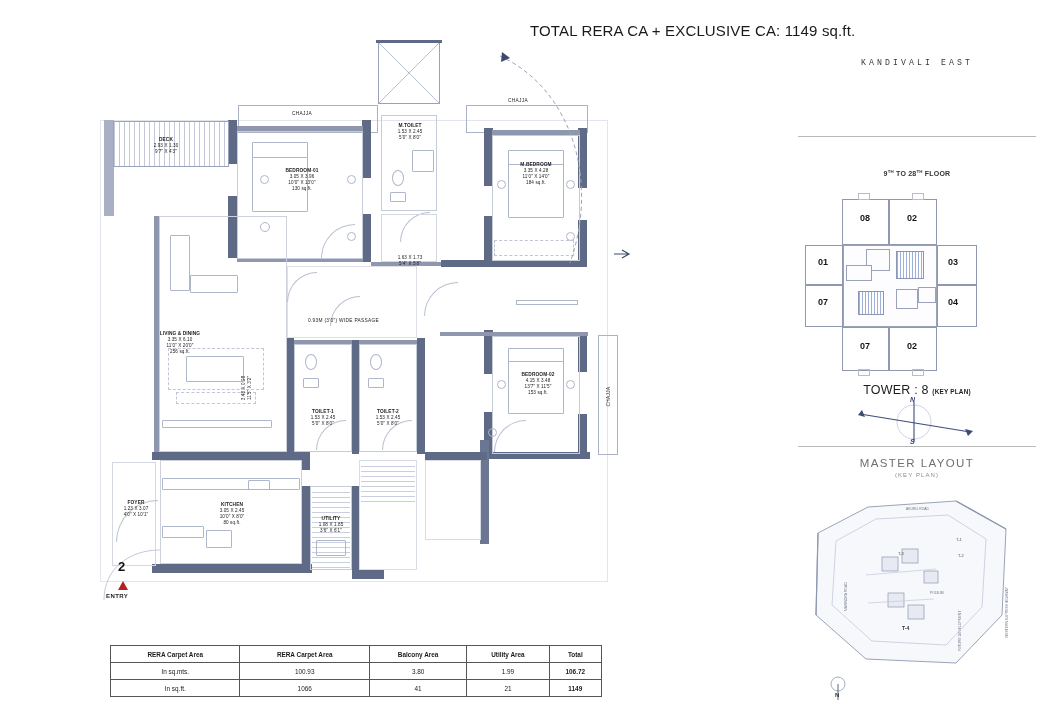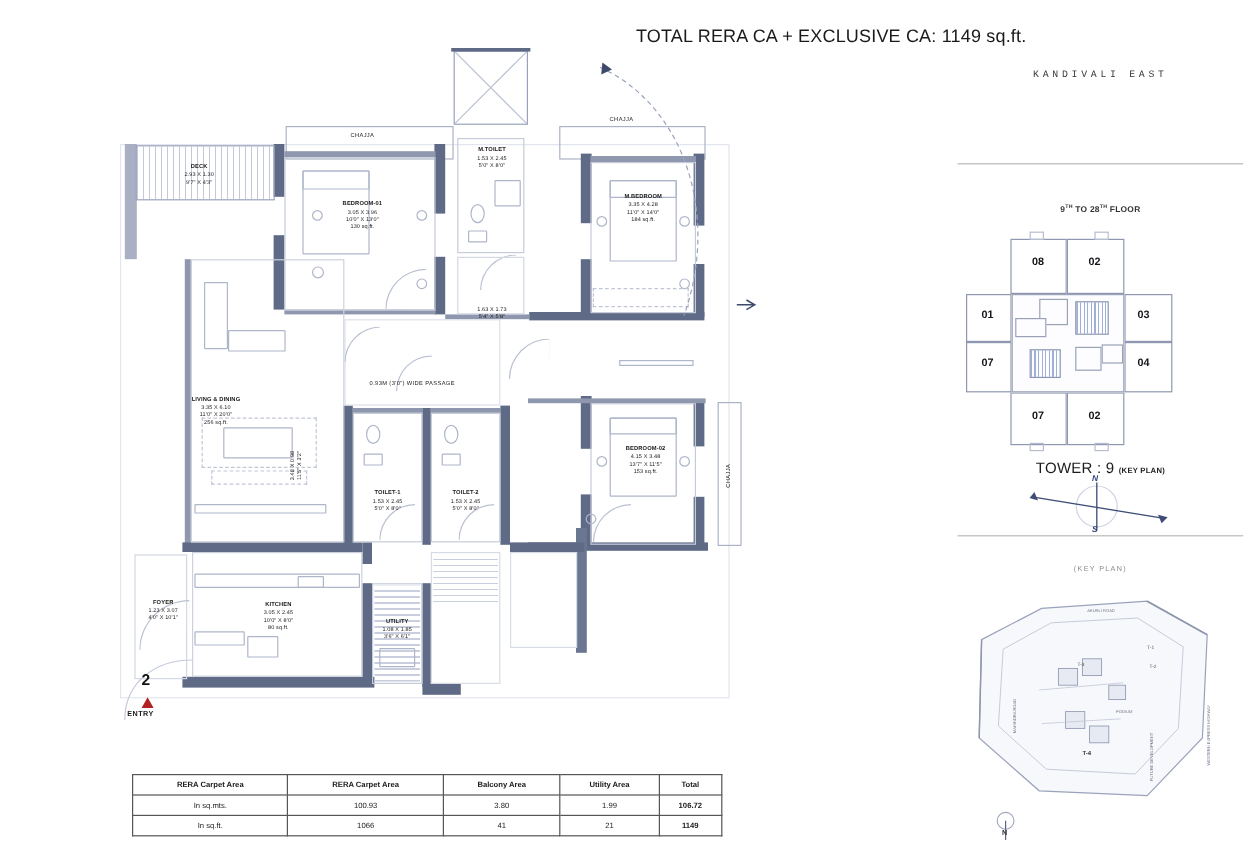--- a/index.html
+++ b/index.html
@@ -356,37 +356,38 @@
     <div class="kp-core" style="left:43px;top:50px;width:94px;height:82px;"></div>
     <div class="kp-core" style="left:66px;top:54px;width:24px;height:22px;"></div>
     <div class="kp-stair" style="left:96px;top:56px;width:28px;height:28px;"></div>
     <div class="kp-stair" style="left:58px;top:96px;width:26px;height:24px;"></div>
     <div class="kp-core" style="left:46px;top:70px;width:26px;height:16px;"></div>
     <div class="kp-core" style="left:96px;top:94px;width:22px;height:20px;"></div>
     <div class="kp-core" style="left:118px;top:92px;width:18px;height:16px;"></div>
   </div>
 
   <div class="abs rp-center" id="keyplan-caption">
-    <span>TOWER : 9 </span><small>(KEY PLAN)</small>
+    <span>TOWER : 8 </span><small>(KEY PLAN)</small>
   </div>
 
   <div class="abs" style="left:66px;top:398px;width:140px;height:56px;">
     <svg width="140" height="56">
       <circle cx="62" cy="24" r="17" fill="none" stroke="#cfd4e2" stroke-width="1"></circle>
       <line x1="8" y1="16" x2="118" y2="34" stroke="#3e4c77" stroke-width="1.1"></line>
       <line x1="62" y1="4" x2="62" y2="44" stroke="#3e4c77" stroke-width="1.1"></line>
       <path d="M10 12 l-4 5 l7 2 z" fill="#3e4c77"></path>
       <path d="M116 38 l5 -5 l-8 -2 z" fill="#3e4c77"></path>
     </svg>
     <div class="cmp-txt" style="left:58px;top:-2px;">N</div>
     <div class="cmp-txt" style="left:58px;top:40px;">S</div>
   </div>
 
   <div class="rule" style="left:12px;top:446px;width:238px;"></div>
 
+  <div class="abs rp-center" id="master-title">MASTER LAYOUT</div>
   <div class="abs rp-center" id="master-sub">(KEY PLAN)</div>
 </div>
 
 <div class="abs" id="master-sketch">
   <svg width="215" height="185">
     <path d="M12 38 L62 12 L150 6 L200 34 L196 120 L150 168 L60 164 L10 120 Z" fill="#f7f8fb" stroke="#9aa3bb" stroke-width="1"></path>
     <path d="M30 46 L70 24 L142 20 L180 44 L176 112 L140 150 L66 146 L26 110 Z" fill="none" stroke="#c3c9da" stroke-width="0.8"></path>
     <path d="M150 6 L200 34" stroke="#8e97ad" stroke-width="1.4" fill="none"></path>
     <path d="M12 38 L10 120" stroke="#8e97ad" stroke-width="1.2" fill="none"></path>
     <rect x="76" y="62" width="16" height="14" fill="#e7eaf2" stroke="#8e98b2" stroke-width="0.7"></rect>

